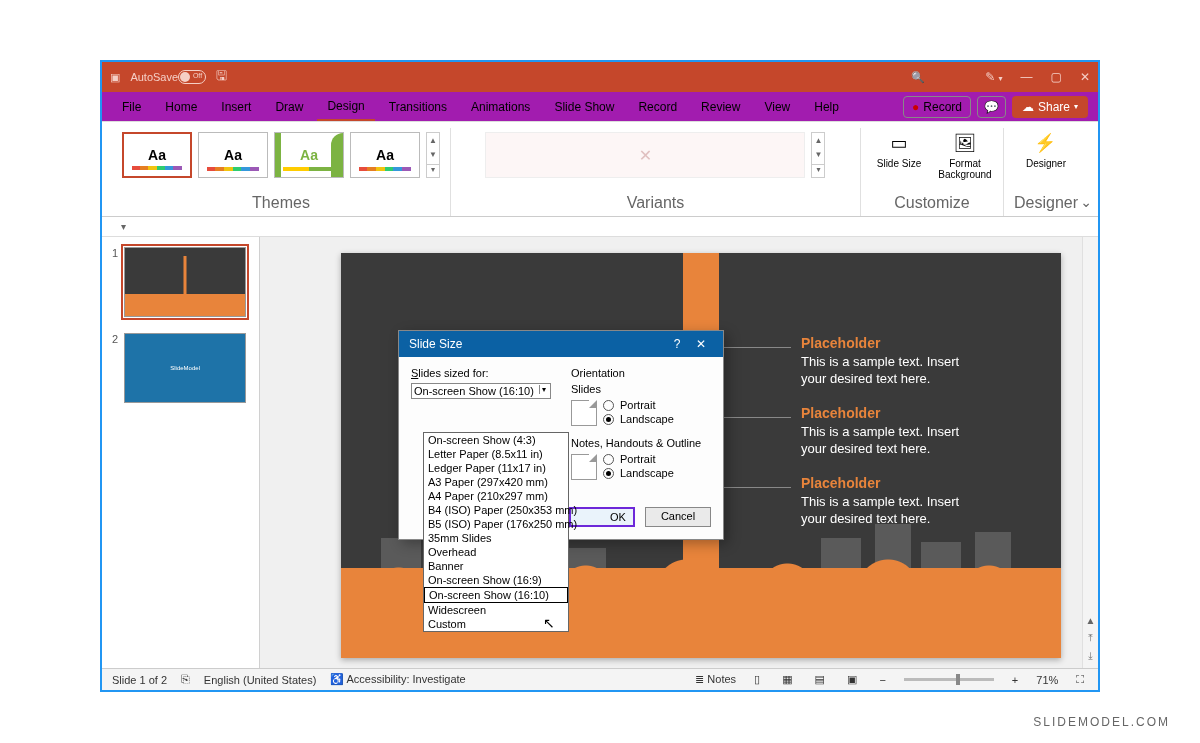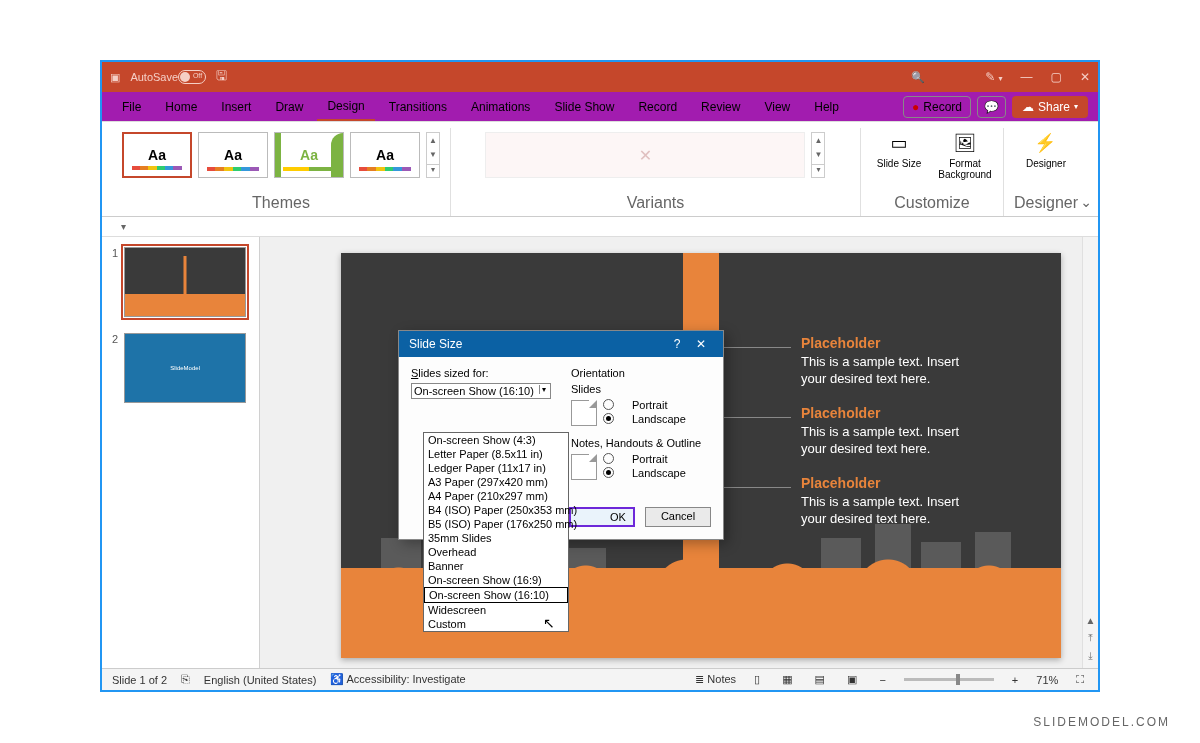--- a/index.html
+++ b/index.html
@@ -67,21 +67,21 @@
 .dialog .dlg-title .spacer { flex: 1; }
 .dialog .dlg-title .help, .dialog .dlg-title .close { width: 24px; text-align: center; }
 .dialog .dlg-body { padding: 10px 12px; display: flex; gap: 20px; background: #fdfdfd; }
 .dialog .col { flex: 1; }
 .dialog .group-label { font-size: 11px; margin-bottom: 4px; display: block; }
 .dialog .underline { text-decoration: underline; text-decoration-color: #000; }
 .dialog select, .dialog .fake-select { width: 100%; font-size: 11px; border: 1px solid #888; background: #fff; padding: 1px 2px; }
 .dialog .dropdown-open { position: absolute; left: 12px; top: 65px; width: 146px; background: #fff; border: 1px solid #666; z-index: 30; }
 .dialog .dropdown-open .opt { padding: 1px 4px; font-size: 11px; white-space: nowrap; cursor: pointer; }
 .dialog .dropdown-open .opt.sel { border: 1px solid #000; background: #fff; }
-.dialog .radio-row { display: flex; align-items: flex-start; gap: 18px; margin-bottom: 2px; }
+.dialog .radio-row { display: flex; align-items: flex-end; gap: 6px; margin-bottom: 2px; }
 .dialog .radio-row .r { width: 11px; height: 11px; border: 1px solid #555; border-radius: 50%; display: inline-flex; align-items: center; justify-content: center; }
 .dialog .radio-row .r.on::after { content: ""; width: 5px; height: 5px; background: #000; border-radius: 50%; }
 .dialog .orient-icon { width: 26px; height: 26px; border: 1px solid #999; background: #fff; display: inline-block; margin-right: 6px; position: relative; }
 .dialog .orient-icon::after { content: ""; position: absolute; right: -1px; top: -1px; width: 8px; height: 8px; background: linear-gradient(135deg, #fff 48%, #999 52%); }
 .dialog .section { margin-bottom: 10px; }
 .dialog .sub-label { font-size: 11px; margin-bottom: 4px; }
 .dialog .orient-row { display: flex; align-items: center; }
 .dialog .dlg-buttons { display: flex; justify-content: flex-end; gap: 10px; padding: 6px 12px 12px; background: #fdfdfd; }
 .dialog .dlg-btn { width: 66px; padding: 2px 0; text-align: center; border: 1px solid #888; background: #eaeaea; font-size: 11px; }
 .dialog .dlg-btn.primary { border: 2px solid #6d28d9; background: #eaf3fb; padding-left: 32px; }

